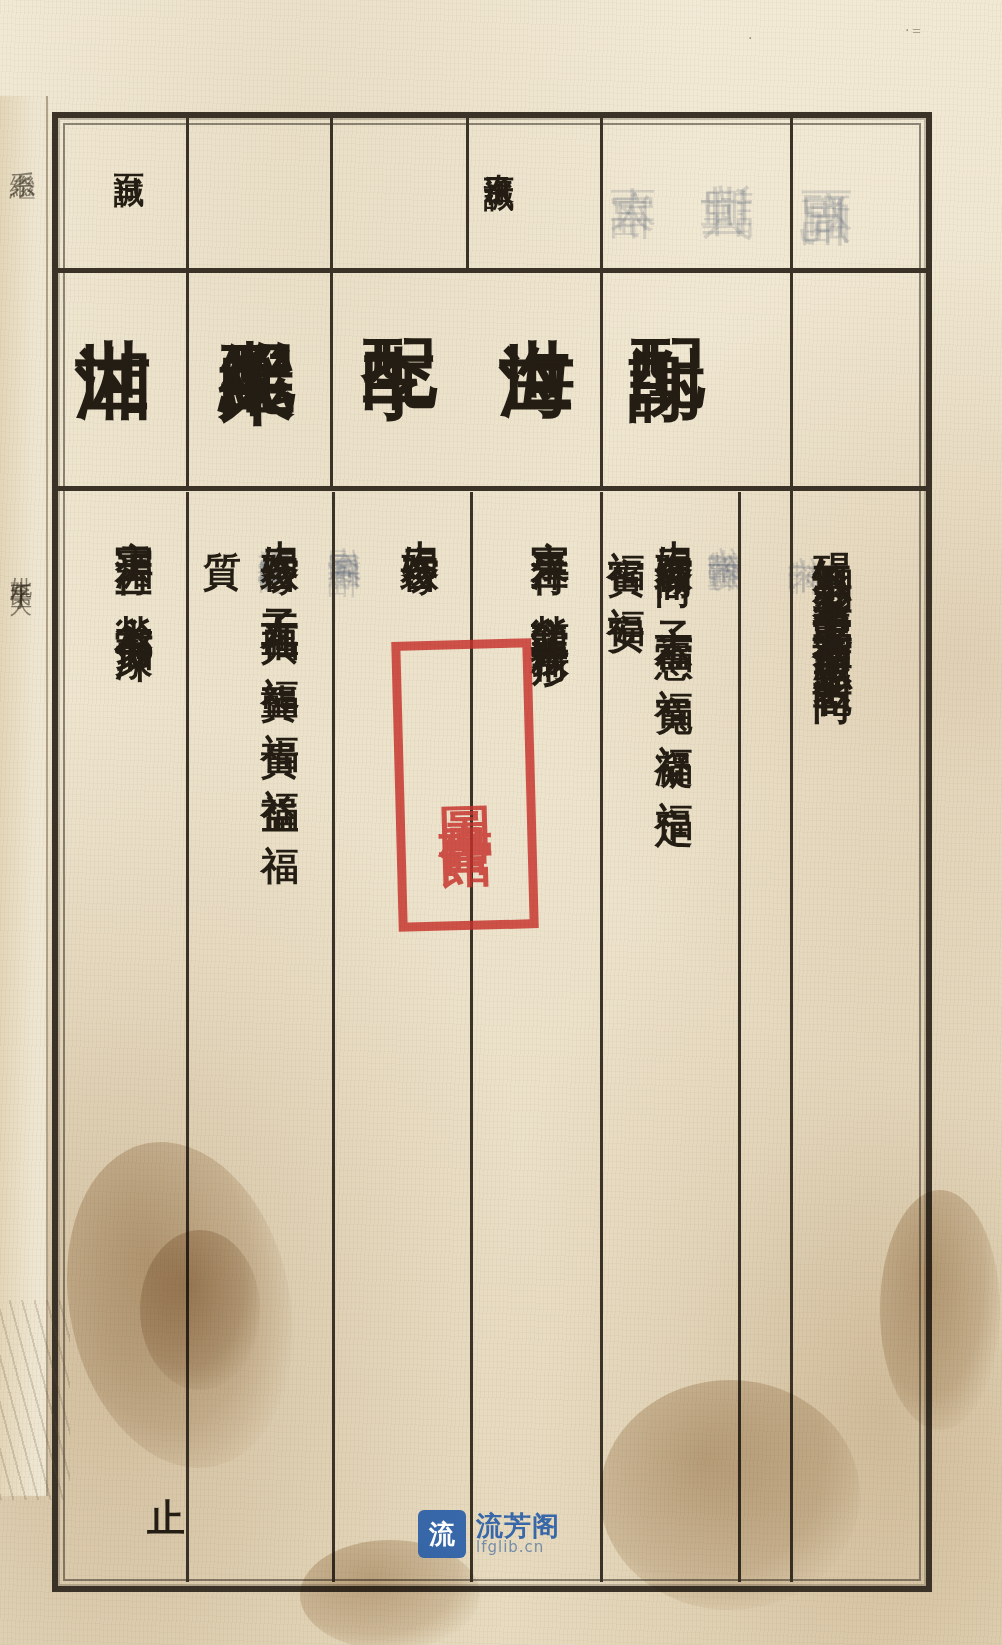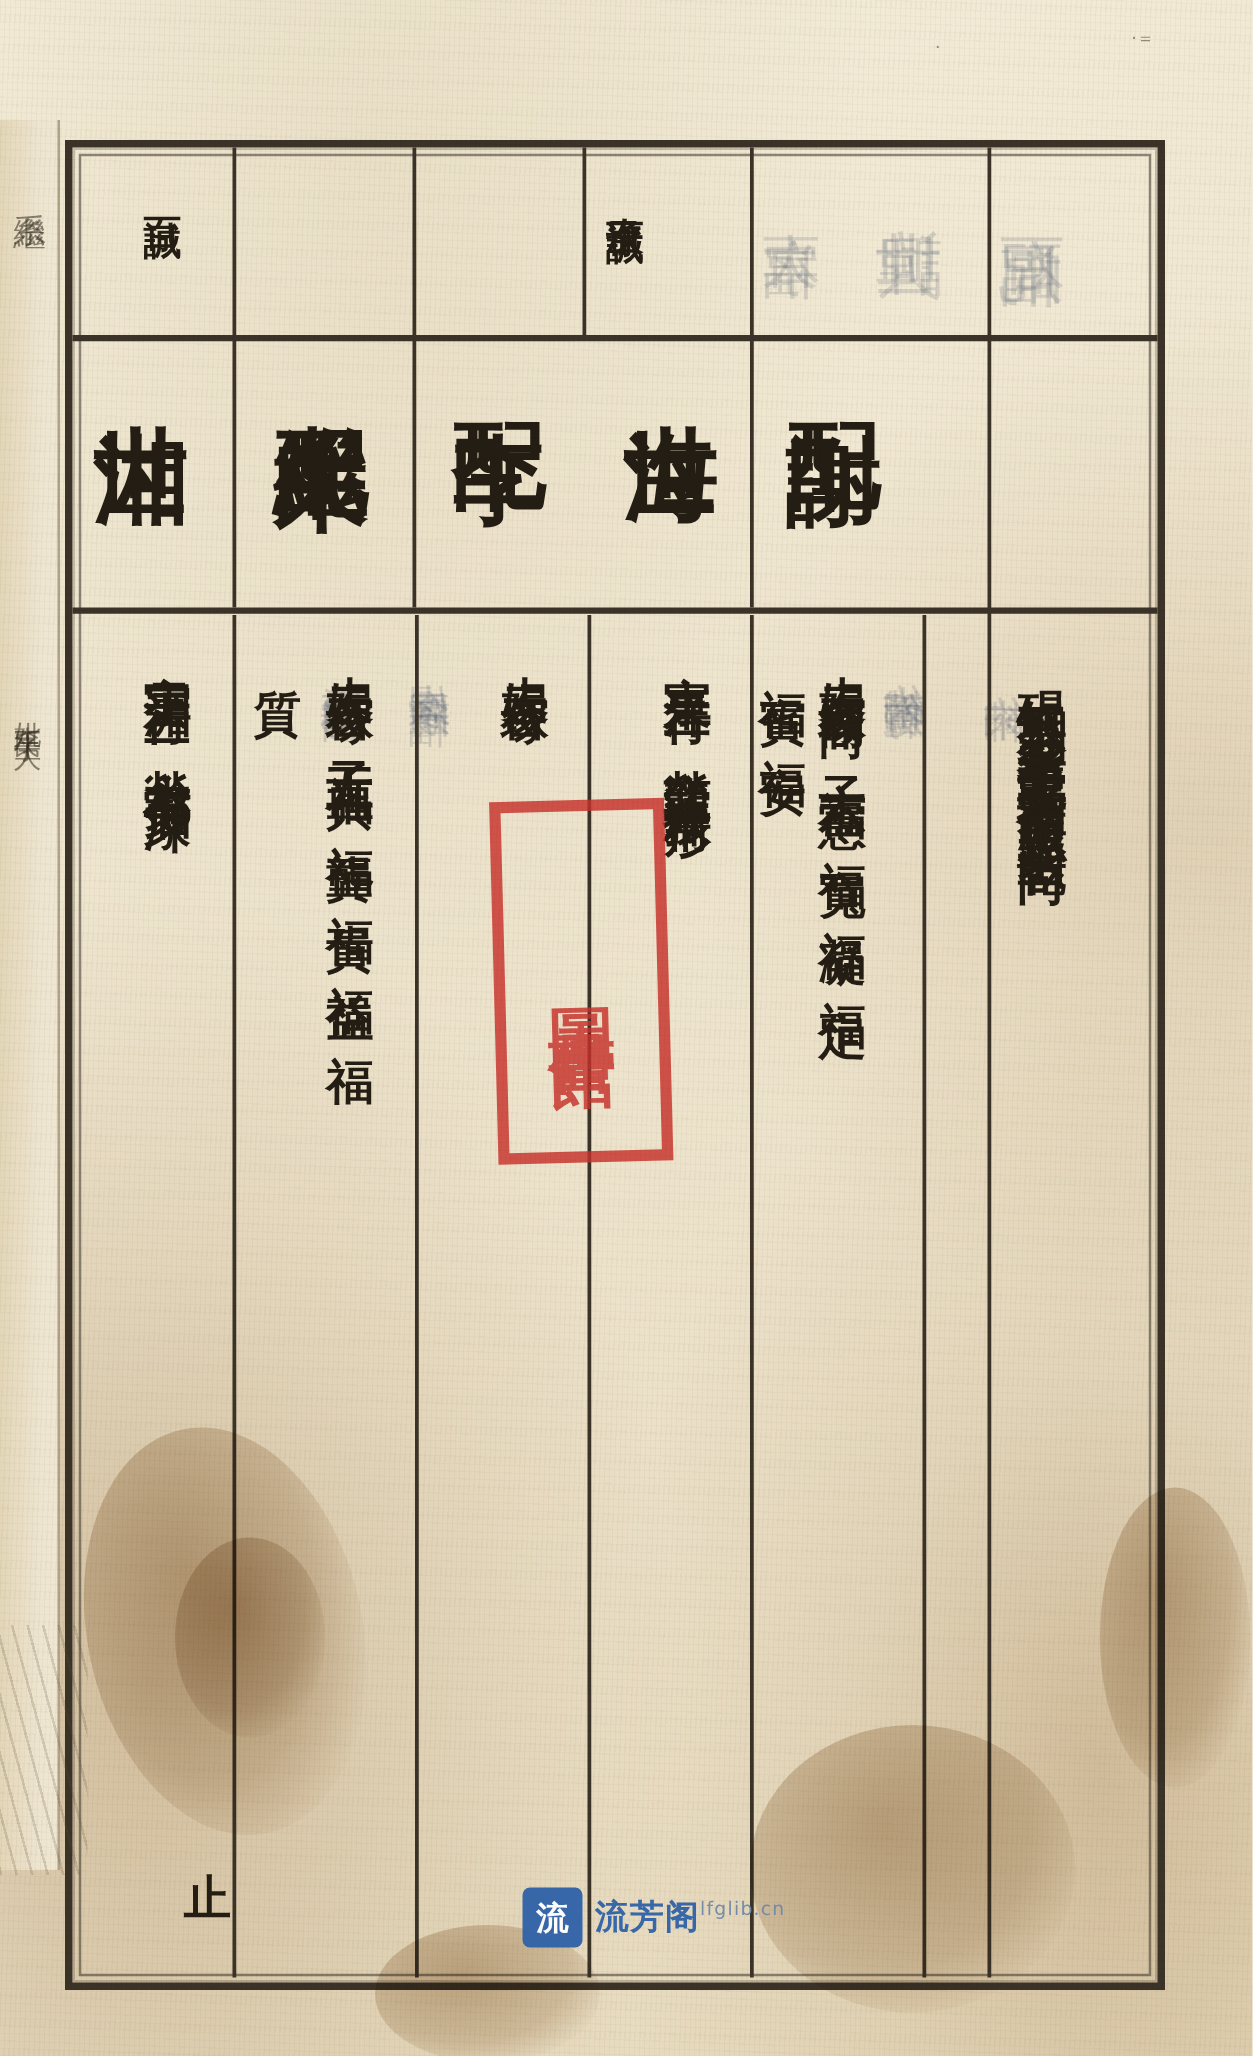--- a/index.html
+++ b/index.html
@@ -141,21 +141,21 @@
   }
   .wm-box{
     width:48px;height:48px;border-radius:6px;
     background:#2f62a8;
     display:flex;align-items:center;justify-content:center;
   }
   .wm-box span{
     color:#fff;font-size:26px;font-weight:bold;
     font-family:"DejaVu Sans", sans-serif;
   }
-  .wm-txt{ display:flex;flex-direction:row;line-height:1.05; }
+  .wm-txt{ display:flex;flex-direction:column;line-height:1.05; }
   .wm-main{ color:#2f62a8;font-size:27px;font-weight:bold;font-family:"DejaVu Sans", sans-serif;letter-spacing:1px;}
   .wm-sub{ color:#6f89a8;font-size:15px;font-family:"DejaVu Sans", sans-serif;letter-spacing:1px;}
 
   
   .corner-mark{
     position:absolute; color:rgba(70,60,45,0.55);
     font-size:14px; font-family:"DejaVu Sans", sans-serif;
   }
   
   .scratch{

